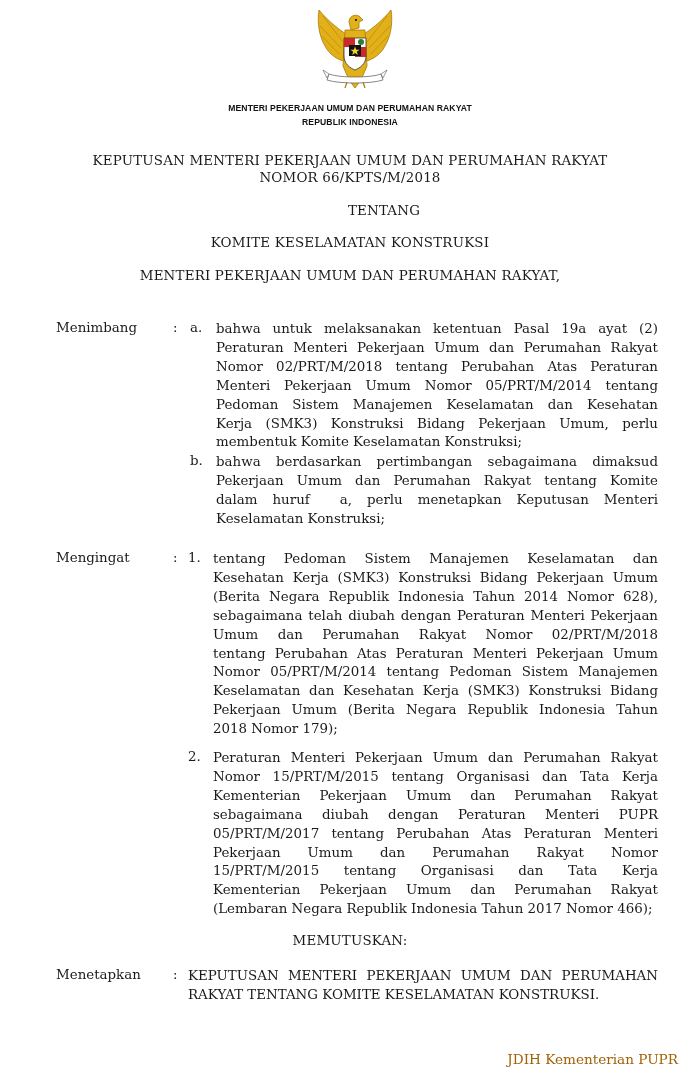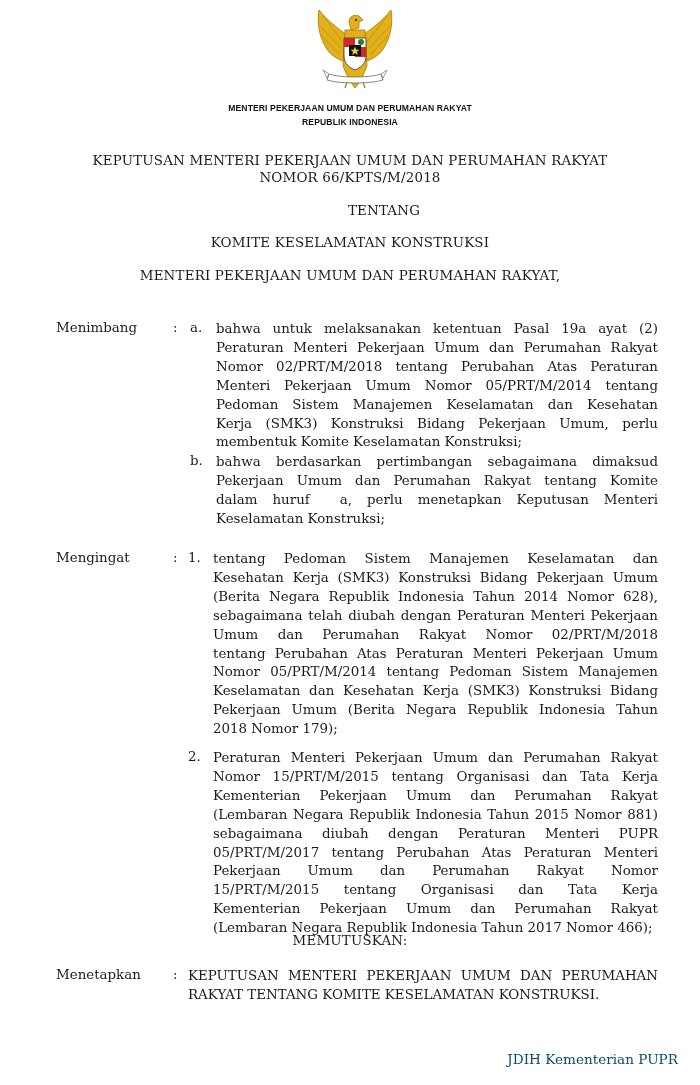--- a/index.html
+++ b/index.html
@@ -19,21 +19,21 @@
   .t4 { top: 235px; }
   .t5 { top: 268px; }
   .t6 { top: 933px; }
   .label { position: absolute; left: 56px; font-size: 13.4px; }
   .colon { position: absolute; font-size: 13.4px; }
   .marker { position: absolute; font-size: 13.4px; }
   .para { position: absolute; font-size: 13.4px; line-height: 18.9px; text-align: justify;
           text-align-last: left; }
   .para span { display: block; text-align: justify; text-align-last: justify; white-space: nowrap; }
   .para span.last { text-align-last: left; }
-  .footer { position: absolute; right: 22px; top: 1051px; font-size: 13.6px; color: #0c4a6e; }
+  .footer { position: absolute; right: 22px; top: 1051px; font-size: 13.6px; color: #a16207; }
 </style>
 </head>
 <body>
 
 <div class="emblem">
   <svg width="84" height="90" viewBox="0 0 84 90">
 
     <path d="M40 30 C28 24 14 12 6 2 C4 14 6 28 12 38 C16 46 24 52 34 54 Z" fill="#e2b019" stroke="#a77a0a" stroke-width="0.8"></path>
     <path d="M10 8 L30 34 M7 18 L28 40 M9 28 L26 46" stroke="#b8860b" stroke-width="0.7"></path>
 
@@ -104,21 +104,20 @@
     <span>Nomor 05/PRT/M/2014 tentang Pedoman Sistem Manajemen</span>
     <span>Keselamatan dan Kesehatan Kerja (SMK3) Konstruksi Bidang</span>
     <span>Pekerjaan Umum (Berita Negara Republik Indonesia Tahun</span>
     <span class="last">2018 Nomor 179);</span>
   </div>
   <div class="marker" style="top:749px; left:188px">2.</div>
   <div class="para" style="top:749px; left:213px; width:445px">
     <span>Peraturan Menteri Pekerjaan Umum dan Perumahan Rakyat</span>
     <span>Nomor 15/PRT/M/2015 tentang Organisasi dan Tata Kerja</span>
     <span>Kementerian Pekerjaan Umum dan Perumahan Rakyat</span>
-    <span>(Lembaran Negara Republik Indonesia Tahun 2015 Nomor 881)</span>
     <span>sebagaimana diubah dengan Peraturan Menteri PUPR</span>
     <span>05/PRT/M/2017 tentang Perubahan Atas Peraturan Menteri</span>
     <span>Pekerjaan Umum dan Perumahan Rakyat Nomor</span>
     <span>15/PRT/M/2015 tentang Organisasi dan Tata Kerja</span>
     <span>Kementerian Pekerjaan Umum dan Perumahan Rakyat</span>
     <span class="last">(Lembaran Negara Republik Indonesia Tahun 2017 Nomor 466);</span>
   </div>
 </section>
 
 <div class="center t6">MEMUTUSKAN:</div>

